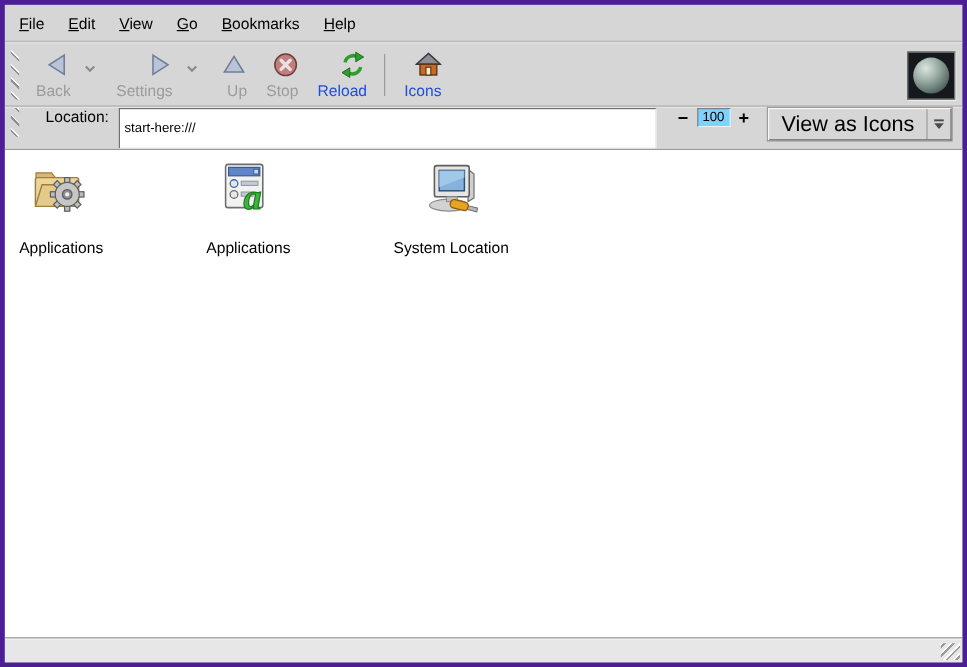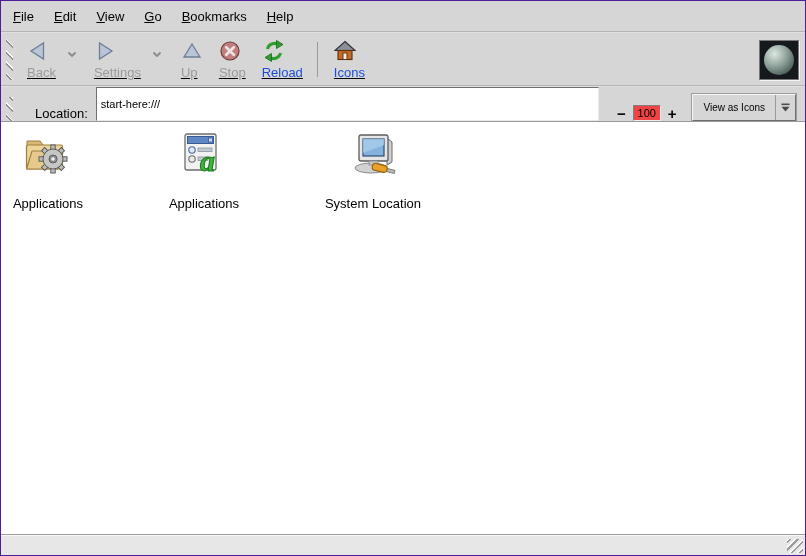--- a/index.html
+++ b/index.html
@@ -1,21 +1,21 @@
 <!DOCTYPE html>
 <html><head>
 <meta charset="utf-8">
 <style>
   html,body { margin:0; padding:0; }
   body { font-family: "Liberation Sans", sans-serif; background:#000; }
   * { box-sizing: border-box; }
 
   .window {
     width: 806px; height: 556px;
-    border: 1px solid #4c1d95;
+    border: 4px solid #4c1d95;
     background: #d6d6d6;
     display: flex; flex-direction: column;
     overflow: hidden;
   }
 
   
   .menubar {
     height: 30px; flex: 0 0 auto;
     display: flex; align-items: center;
     padding-left: 2px;
@@ -33,25 +33,24 @@
     height: 52px; flex: 0 0 auto;
     display: flex; align-items: stretch;
     padding: 3px 6px 2px 5px;
   }
   .grip {
     width: 7px; margin: 3px 6px 3px 0;
     background: repeating-linear-gradient(45deg,
       transparent 0 3px, #8f8f8f 3px 4.5px, #fafafa 4.5px 5.5px, transparent 5.5px 8px);
   }
   .tbtn {
-    display: flex; flex-direction: column; align-items: flex-start;
+    display: flex; flex-direction: column; align-items: flex-end;
     justify-content: flex-start;
     padding: 2px 7px 1px 7px;
     border: 1px solid transparent;
-    text-decoration: underline;
   }
   .ticon { height: 24px; display:flex; align-items:center; justify-content:center; }
   .tlabel { font-size: 13px; margin-top: 2px; color:#1d4ed8; white-space: nowrap; }
   .tlabel.disabled { color:#9b9b9b; }
   .tchev {
     width: 16px; display:flex; align-items:center; justify-content:center;
     margin-top: 8px; height: 20px; align-self: flex-start;
   }
   .tsep { width: 1px; background:#9a9a9a; margin: 6px 8px 6px 6px; }
   .throbber {
@@ -63,51 +62,51 @@
     display:flex; align-items:center; justify-content:center;
   }
   .throbber .sphere {
     width: 30px; height: 30px; border-radius: 50%;
     background: radial-gradient(circle at 35% 30%, #dde6e2, #95a8a0 40%, #53655f 75%, #313f3a 100%);
   }
 
   
   .locationbar {
     height: 34px; flex: 0 0 auto;
-    display: flex; align-items: flex-end;
+    display: flex; align-items: flex-start;
     padding: 0 9px 0 5px;
   }
   .locationbar .grip { height: 24px; margin: 0 8px 0 0; }
   .loc-label { font-size: 13px; margin: 0 8px 0 14px; color:#000; }
   .loc-input {
     flex: 1; height: 22px;
     font-family: "Liberation Sans", sans-serif;
     font-size: 11px; color:#000;
     background: #fff;
     border: 1px solid;
     border-color: #6f6f6f #e8e8e8 #e8e8e8 #6f6f6f;
     padding: 16px 4px; outline: none;
   }
   .zoom-ctl { display:flex; align-items:center; margin: 0 10px 0 14px; }
   .zbtn { font-size: 15px; font-weight: bold; color:#000; padding: 0 4px; cursor: default; line-height: 1; }
   .zlevel {
     width: 28px; height: 16px; text-align: center;
     font-size: 11px; line-height: 15px; color:#000;
-    background: #ef4444;
+    background: #7dd3fc;
     border: 1px solid; border-color:#808080 #eee #eee #808080;
     margin: 0 3px;
   }
   .viewsel {
     height: 27px; display: flex; align-items: center;
     background: #d6d6d6;
     border: 1px solid; border-color: #f6f6f6 #6f6f6f #6f6f6f #f6f6f6;
     box-shadow: 0 0 0 1px #9c9c9c;
     margin-left: 2px;
   }
-  .viewsel .vs-label { font-size: 10px; padding: 0 10px; white-space: nowrap; }
+  .viewsel .vs-label { font-size: 18px; padding: 0 10px; white-space: nowrap; }
   .viewsel .vs-arrow {
     width: 20px; align-self: stretch;
     border-left: 1px solid #9a9a9a;
     display:flex; align-items:center; justify-content:center;
   }
 
   
   .content {
     flex: 1 1 auto; background: #fff;
     border-top: 1px solid #9a9a9a;

